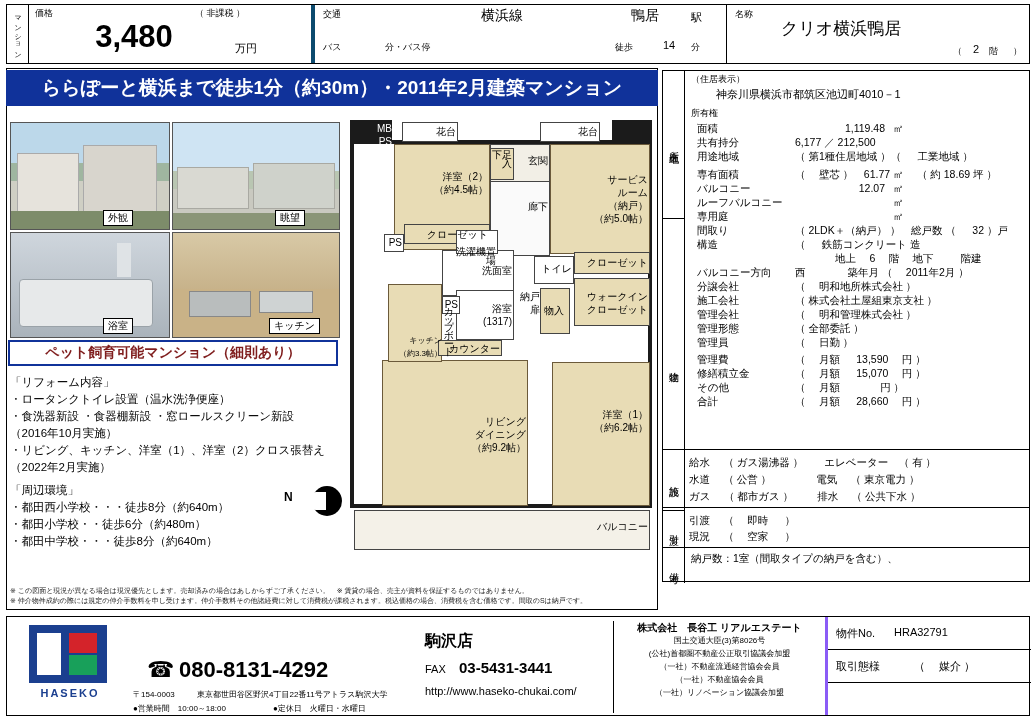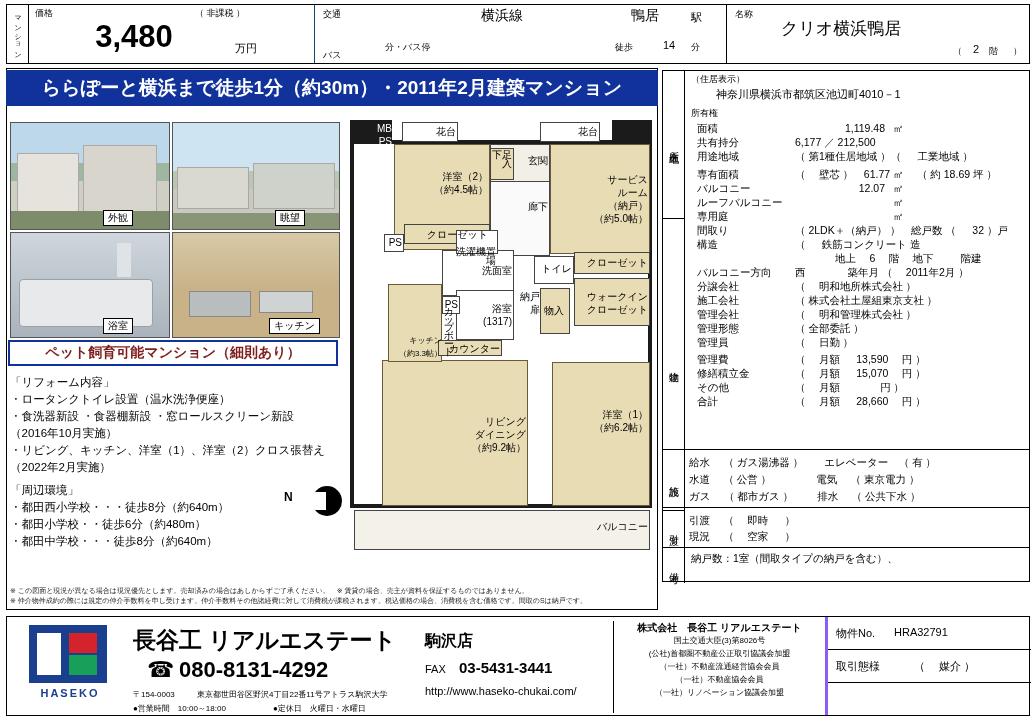--- a/index.html
+++ b/index.html
@@ -44,33 +44,33 @@
 <body>
 
 <div id="sheet">
 
   <div id="topbar" class="bx bd">
 
     <div class="bx ctr" style="left:0;top:0;width:22px;height:100%;border-right:1px solid #000;">
       <span class="vlabel" style="font-size:7px;line-height:8px;">マンション</span>
     </div>
 
-    <div class="bx" style="left:22px;top:0;width:286px;height:100%;border-right:1px solid #0c4a6e;">
+    <div class="bx" style="left:22px;top:0;width:286px;height:100%;border-right:4px solid #0c4a6e;">
       <div class="bx lft sm" style="left:6px;top:2px;">価格</div>
       <div class="bx lft sm" style="left:166px;top:2px;">（ 非課税 ）</div>
       <div class="bx ctr" style="left:20px;top:10px;width:170px;height:44px;font-size:31px;font-weight:bold;">3,480</div>
       <div class="bx lft md" style="left:206px;top:36px;">万円</div>
     </div>
 
     <div class="bx" style="left:308px;top:0;width:412px;height:100%;border-right:1px solid #000;">
       <div class="bx lft sm" style="left:8px;top:3px;">交通</div>
       <div class="bx lft" style="left:166px;top:2px;font-size:14px;">横浜線</div>
       <div class="bx lft" style="left:316px;top:2px;font-size:14px;">鴨居</div>
       <div class="bx lft md" style="left:376px;top:5px;">駅</div>
-      <div class="bx lft sm" style="left:8px;top:36px;margin-top:8px;">バス</div>
+      <div class="bx lft sm" style="left:8px;top:36px;">バス</div>
       <div class="bx lft sm" style="left:70px;top:36px;">分・バス停</div>
       <div class="bx lft sm" style="left:300px;top:36px;">徒歩</div>
       <div class="bx lft md" style="left:348px;top:34px;">14</div>
       <div class="bx lft sm" style="left:376px;top:36px;">分</div>
     </div>
 
     <div class="bx" style="left:720px;top:0;width:304px;height:100%;">
       <div class="bx lft sm" style="left:8px;top:3px;">名称</div>
       <div class="bx lft" style="left:54px;top:12px;font-size:17px;">クリオ横浜鴨居</div>
       <div class="bx lft sm" style="left:226px;top:40px;">（</div>
@@ -352,21 +352,20 @@
   <div id="footer" class="bx bd">
 
     <div class="bx" style="left:8px;top:6px;width:110px;height:88px;">
       <div class="bx" style="left:14px;top:2px;width:78px;height:58px;background:#1b3f8f;"></div>
       <div class="bx" style="left:22px;top:10px;width:24px;height:42px;background:#fff;"></div>
       <div class="bx" style="left:54px;top:10px;width:28px;height:20px;background:#d4232a;"></div>
       <div class="bx" style="left:54px;top:32px;width:28px;height:20px;background:#18a05a;"></div>
       <div class="bx ctr" style="left:0;top:62px;width:110px;height:16px;font-size:11px;font-weight:bold;letter-spacing:2px;color:#1b3f8f;">HASEKO</div>
     </div>
 
-    <div class="bx lft" style="left:126px;top:8px;font-size:23px;font-weight:bold;">長谷工 リアルエステート</div>
     <div class="bx lft" style="left:418px;top:14px;font-size:16px;font-weight:bold;">駒沢店</div>
 
     <div class="bx lft" style="left:140px;top:40px;font-size:22px;">☎</div>
     <div class="bx lft" style="left:172px;top:40px;font-size:22px;font-weight:bold;">080-8131-4292</div>
 
     <div class="bx lft md" style="left:418px;top:46px;">FAX</div>
     <div class="bx lft" style="left:452px;top:42px;font-size:15px;font-weight:bold;">03-5431-3441</div>
     <div class="bx lft md" style="left:418px;top:68px;">http://www.haseko-chukai.com/</div>
 
     <div class="bx lft xs" style="left:126px;top:72px;">〒154-0003</div>

